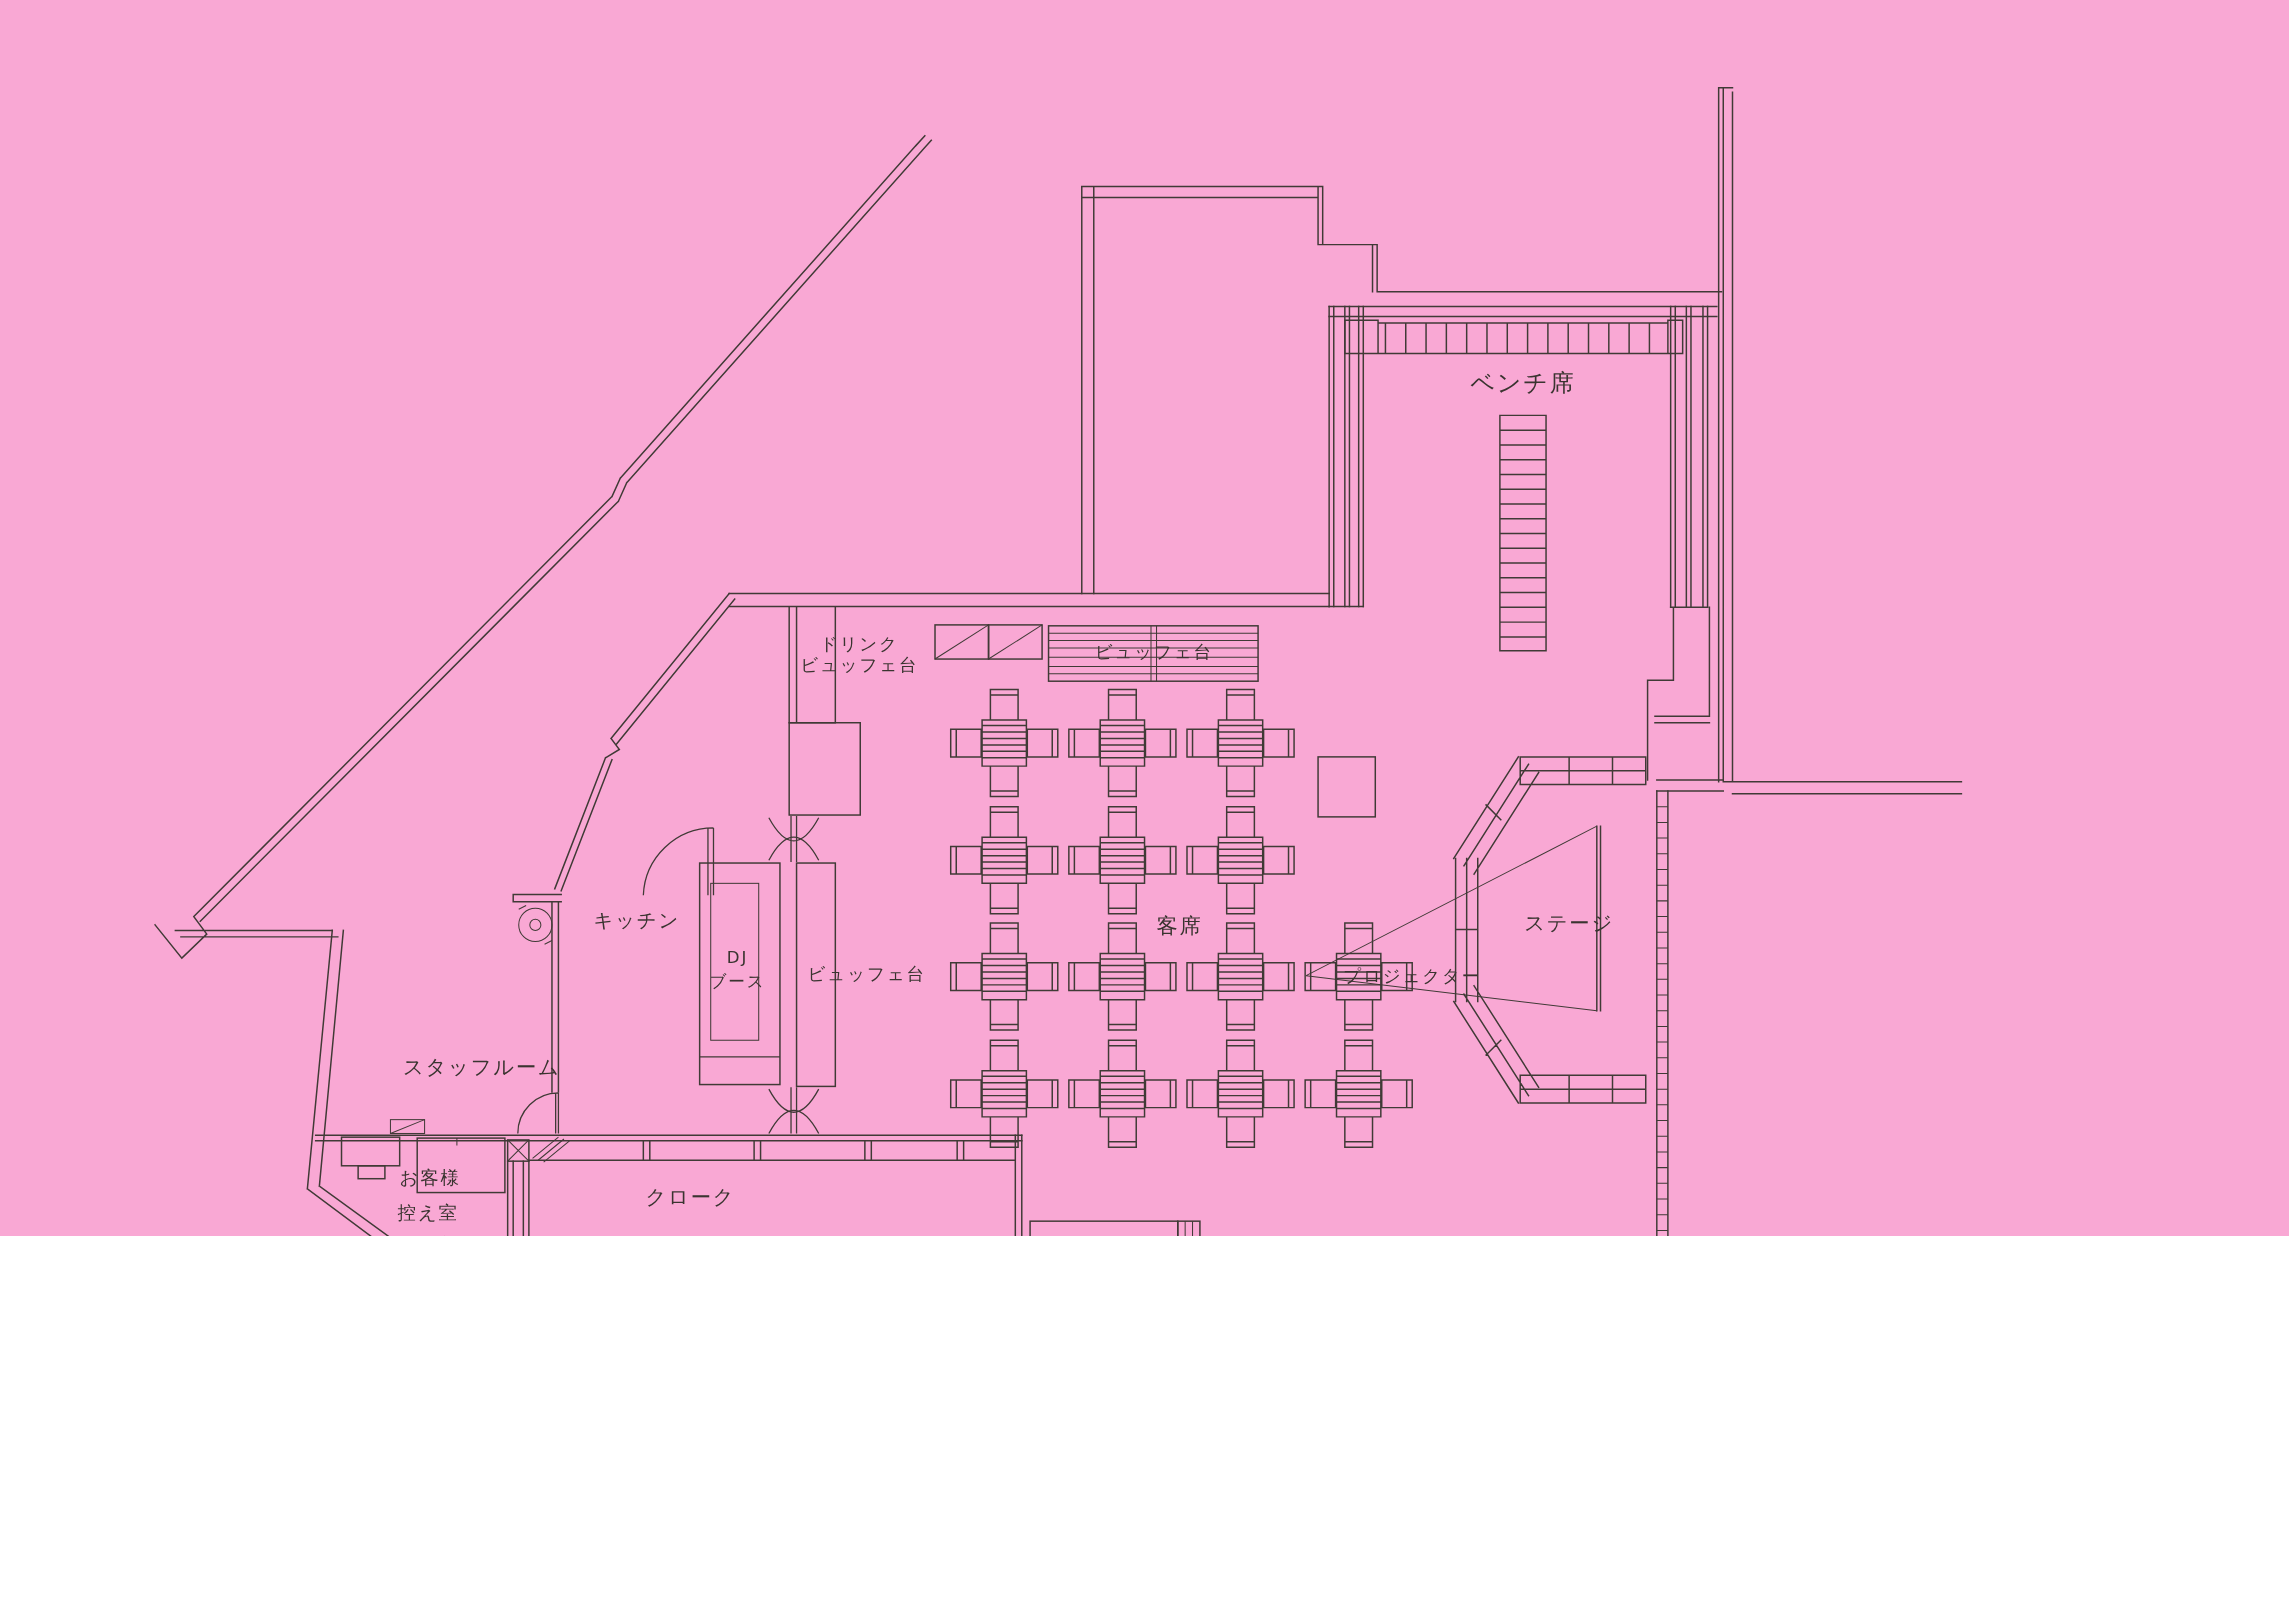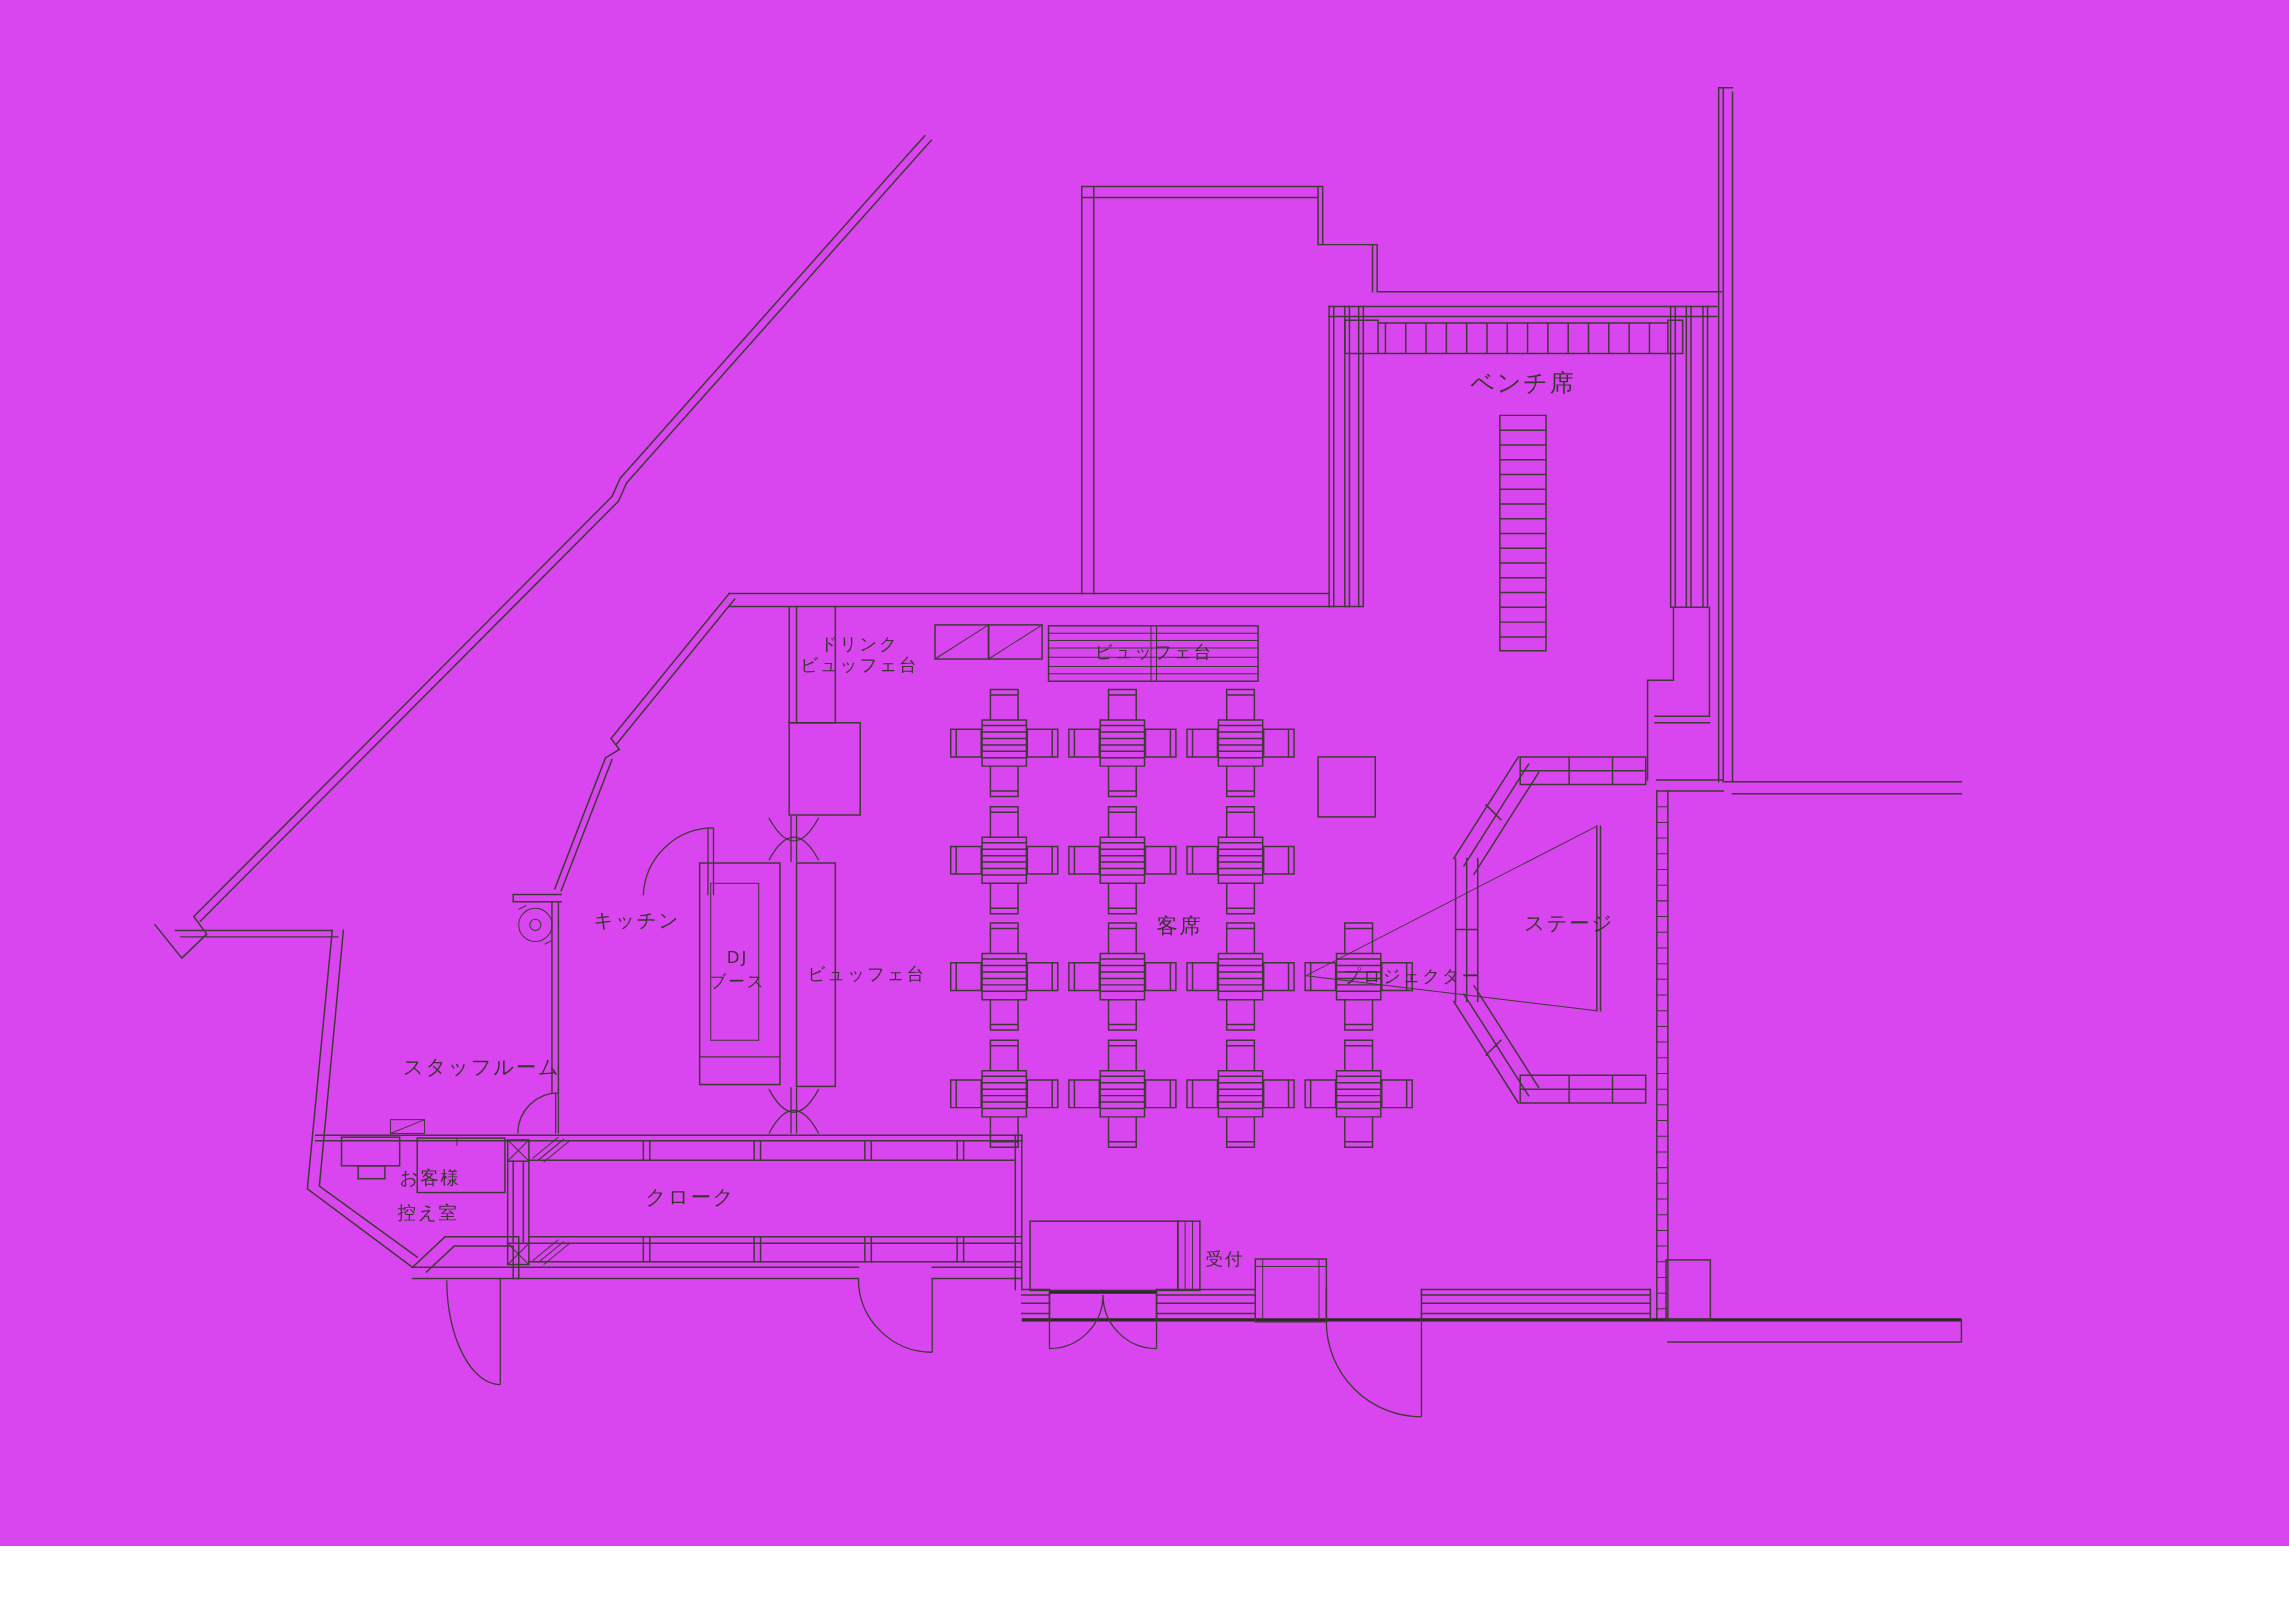--- a/index.html
+++ b/index.html
@@ -1,16 +1,16 @@
 <!DOCTYPE html>
 <html style="font-size:14.8px"><head>
 <meta charset="utf-8">
 <style>
   html,body{margin:0;padding:0;background:#fff;}
-  .page{width:2290px;height:1546px;background:#d946ef;position:relative;overflow:hidden;}
+  .page{width:2290px;height:1236px;background:#f9a8d4;position:relative;overflow:hidden;}
   svg{display:block;}
   .ln{stroke:#403a36;stroke-width:1.6;fill:none;stroke-linecap:square;}
   .ln-thin{stroke:#403a36;stroke-width:1.1;fill:none;}
   .ln-heavy{stroke:#2e2926;stroke-width:3.4;fill:none;}
   .ln-door{stroke:#403a36;stroke-width:1.4;fill:none;}
   .lbl{fill:#3a3430;font-family:"DejaVu Sans","Liberation Sans",sans-serif;text-anchor:middle;letter-spacing:2px;}
 </style>
 </head>
 <body>
 

